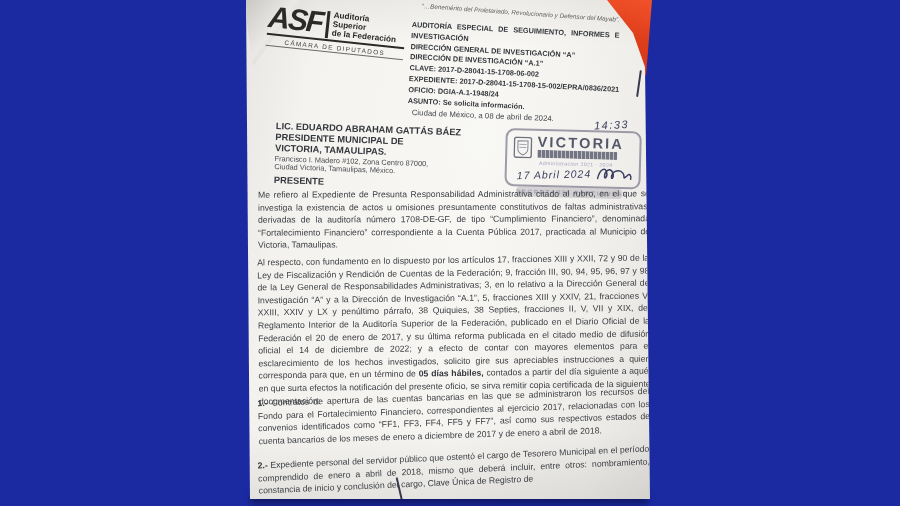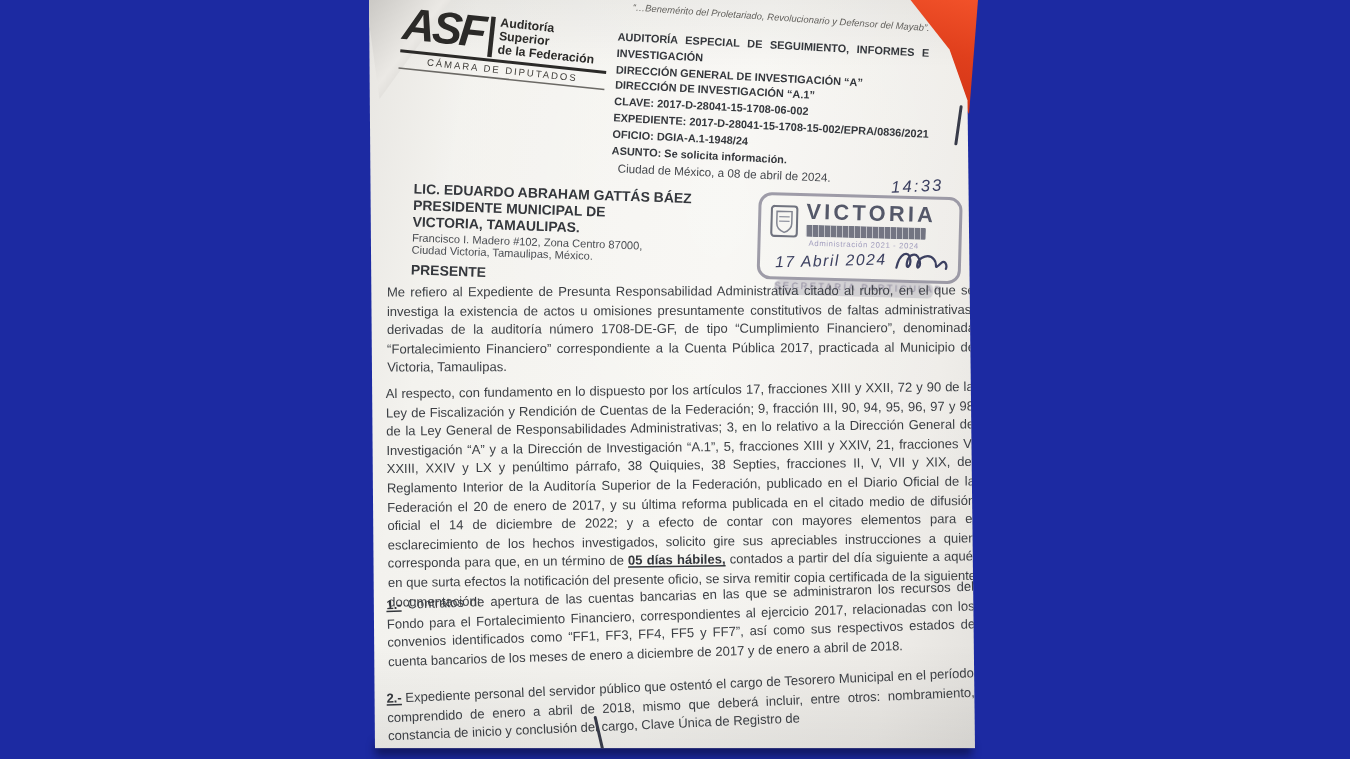--- a/index.html
+++ b/index.html
@@ -73,21 +73,21 @@
   .stamp-date{position:absolute;left:10px;top:37px;font-size:10.5px;color:#3c4060;
     letter-spacing:1px;font-style:italic;transform:rotate(-3deg);white-space:nowrap;}
   .stamp-sign{position:absolute;left:88px;top:30px;}
   .stamp-band{position:absolute;left:10px;top:56px;width:106px;height:9.5px;border-radius:4px;
     background:rgba(150,146,160,.35);color:#8f8a9e;font-size:6.2px;letter-spacing:1.6px;
     text-align:center;line-height:9.5px;filter:blur(.4px);white-space:nowrap;}
 
   
   .bodyp{position:absolute;left:18px;width:392px;margin:0;text-align:justify;
     font-size:8.7px;line-height:12.6px;color:#3d4045;transform-origin:center;}
-  .bodyp b{color:#33363b;text-decoration:underline;}
+  .bodyp b{color:#33363b;}
   .p1{top:188px;transform:rotate(-.2deg);}
   .p2{top:254px;transform:rotate(-.7deg);}
   .item1{top:391px;transform:rotate(-1.8deg);}
   .item2{top:451px;transform:rotate(-2.5deg);}
 
   
   .pen-mark{position:absolute;background:#383b49;border-radius:1px;}
   .mark1{left:398px;top:70px;width:1.6px;height:27px;transform:rotate(8deg);}
   .mark2{left:159px;top:477px;width:2px;height:30px;transform:rotate(-13deg);}
 </style>

